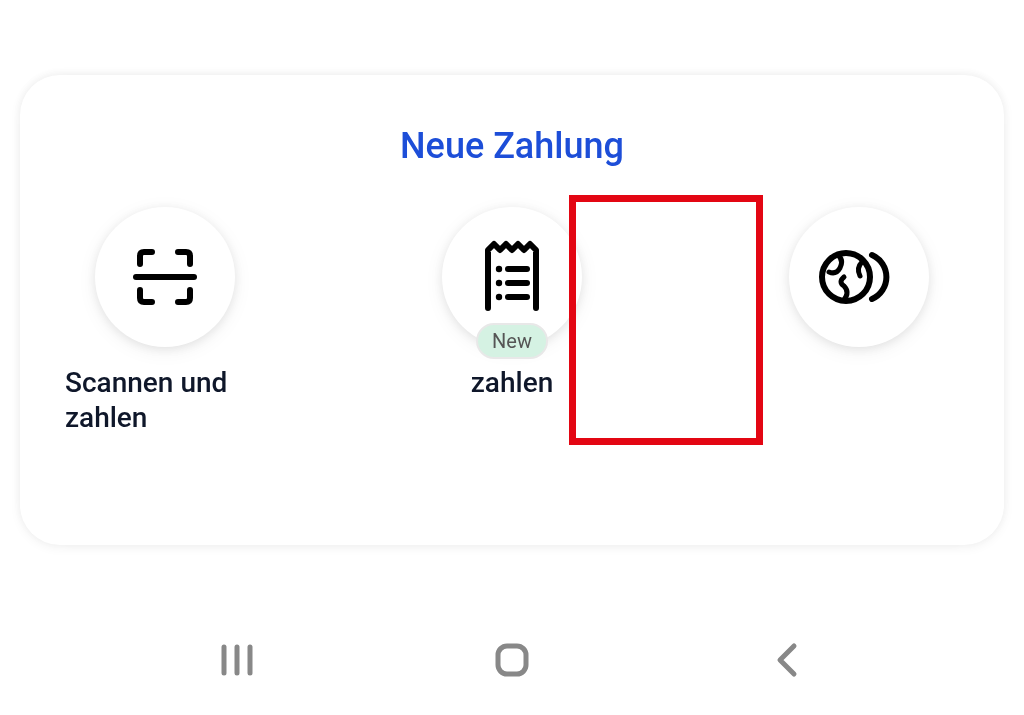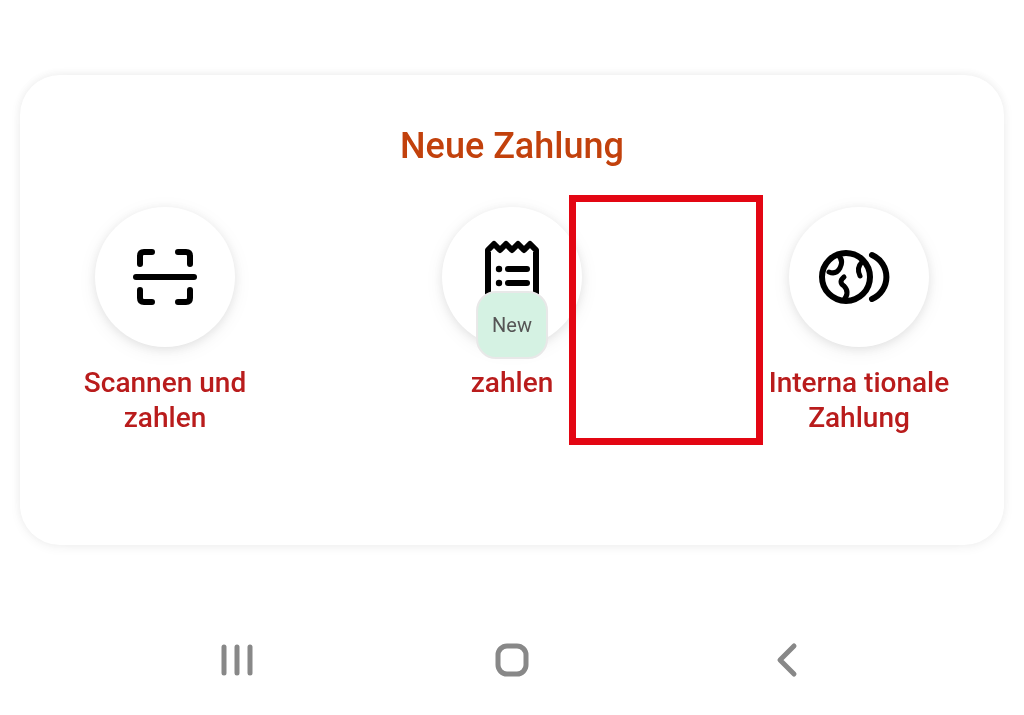--- a/index.html
+++ b/index.html
@@ -22,21 +22,21 @@
       right: 20px;
       background: #ffffff;
       border-radius: 40px;
       box-shadow: 0 -2px 8px rgba(0,0,0,0.04), 0 2px 12px rgba(0,0,0,0.06);
       padding: 50px 30px 110px 30px;
     }
     .title {
       text-align: center;
       font-size: 36px;
       font-weight: 500;
-      color: #c2410c;
+      color: #1d4ed8;
       margin-bottom: 40px;
     }
     .icons-row {
       display: flex;
       justify-content: space-between;
       align-items: flex-start;
       padding: 0 10px;
     }
     .icon-item {
       display: flex;
@@ -54,35 +54,34 @@
       box-shadow: 0 2px 10px rgba(0,0,0,0.08), 0 4px 20px rgba(0,0,0,0.06);
       display: flex;
       align-items: center;
       justify-content: center;
       margin-bottom: 18px;
       position: relative;
     }
     .icon-label {
       font-size: 28px;
       font-weight: 500;
-      color: #b91c1c;
-      text-align: center;
+      color: #0f172a;
       line-height: 1.25;
       max-width: 200px;
     }
     .badge {
       position: absolute;
       bottom: -12px;
       left: 50%;
       transform: translateX(-50%);
       background: #d5f2e3;
       color: #555;
       font-size: 20px;
       font-weight: 400;
-      padding: 20px 14px;
+      padding: 4px 14px;
       border-radius: 20px;
       border: 2px solid #e8e8e8;
     }
     .highlight-box {
       position: absolute;
       border: 7px solid #e30613;
       pointer-events: none;
     }
     .nav-bar {
       position: absolute;
@@ -153,21 +152,20 @@
         <span>
           <svg width="90" height="70" viewBox="0 0 90 70" fill="none">
             <circle cx="32" cy="35" r="24" stroke="#000" stroke-width="6" fill="none"></circle>
             <path d="M24 13 Q30 18 26 26 Q22 33 15 30" stroke="#000" stroke-width="5" fill="none" stroke-linecap="round"></path>
             <path d="M48 20 Q42 26 46 34" stroke="#000" stroke-width="5" fill="none" stroke-linecap="round"></path>
             <path d="M30 58 Q36 50 30 44 Q24 40 30 35" stroke="#000" stroke-width="5" fill="none" stroke-linecap="round"></path>
             <path d="M58 13 A24 24 0 0 1 58 57" stroke="#000" stroke-width="6" fill="none" stroke-linecap="round"></path>
           </svg>
         </span>
       </div>
-      <div class="icon-label">Interna tionale Zahlung</div>
     </div>
 
   </div>
 </div>
 
 <div class="highlight-box" style="top: 195px; left: 569px; width: 194px; height: 250px;"></div>
 
 <div class="nav-bar">
   <div class="nav-button">
     <span>

